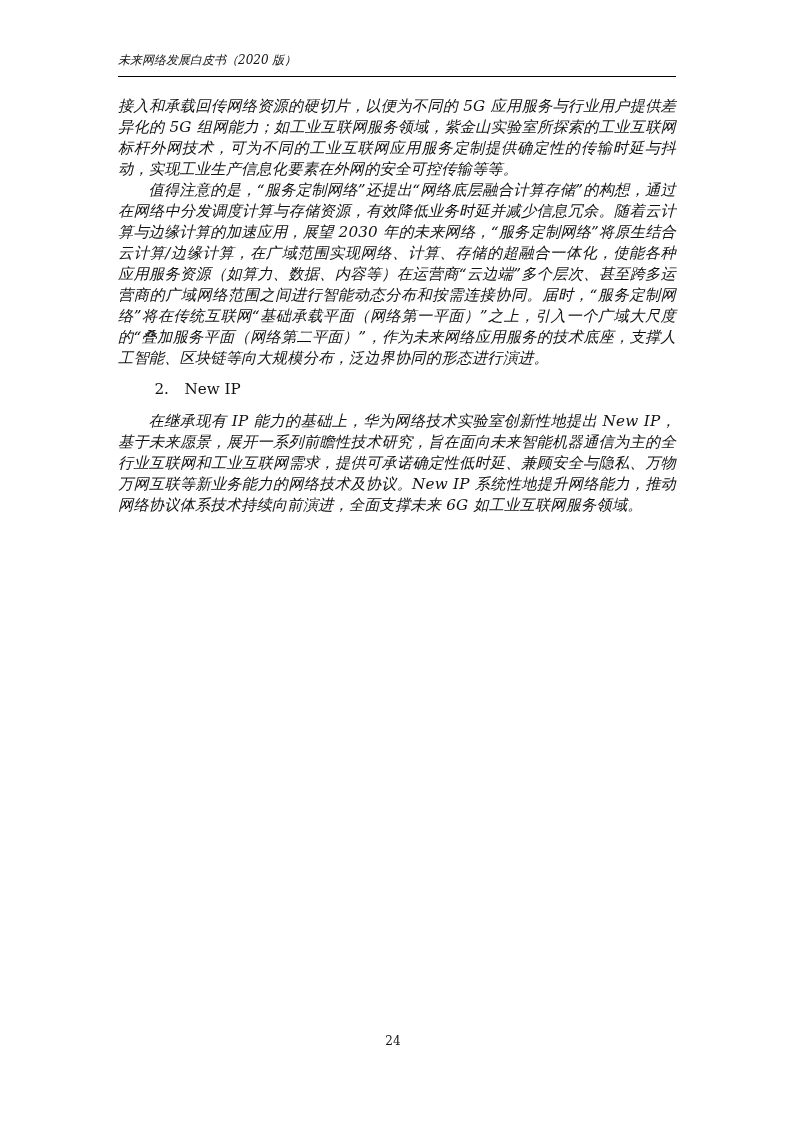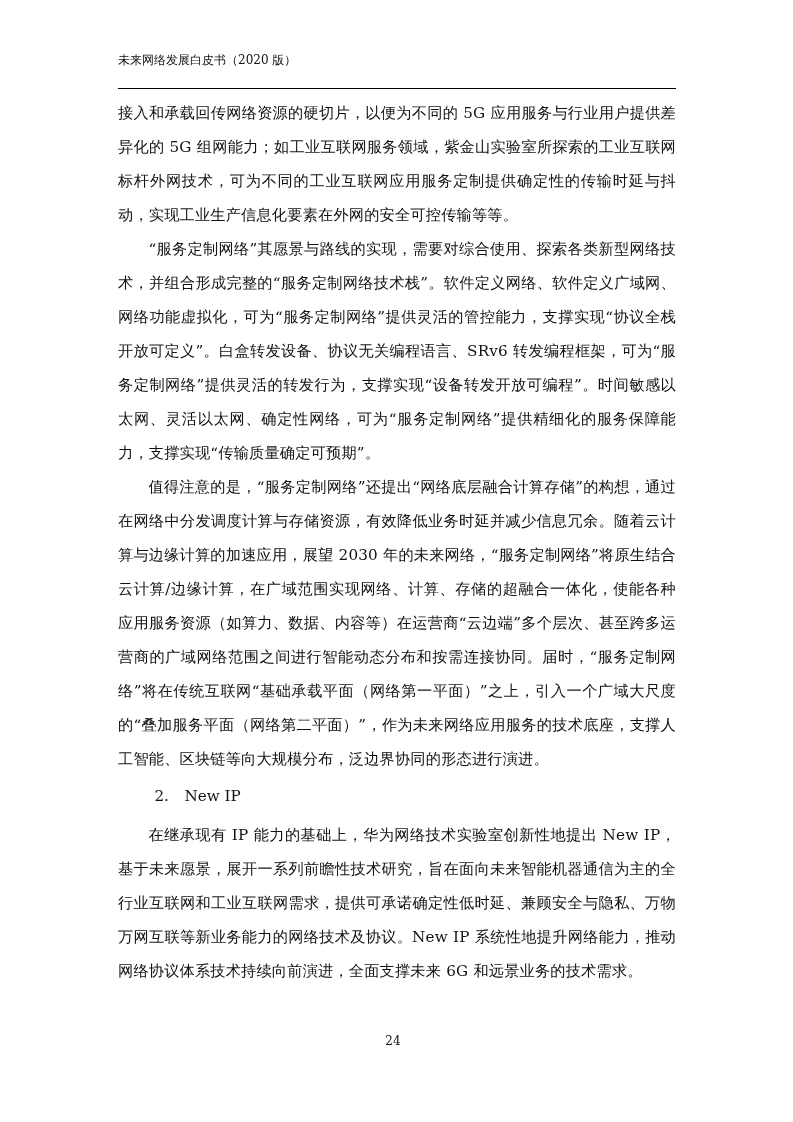--- a/index.html
+++ b/index.html
@@ -1,39 +1,38 @@
 <!DOCTYPE html>
 <html><head>
 <meta charset="utf-8">
 <style>
   html, body { margin: 0; padding: 0; background: #ffffff; }
   body { width: 793px; height: 1122px; position: relative; overflow: hidden;
          font-family: "DejaVu Serif", "Liberation Serif", serif; color: #111; }
   .page-header { position: absolute; left: 118px; top: 52px; width: 558px;
-                 border-bottom: 1.3px solid #000; padding-bottom: 20px;
-                 font-size: 12px; line-height: 16px; }
+                 border-bottom: 1.3px solid #000; padding-bottom: 8px;
+                 font-size: 12px; line-height: 16px; font-style: italic; }
   .content { position: absolute; left: 118px; top: 96px; width: 558px; }
-  .para { margin: 0; font-size: 15.2px; line-height: 34px; text-align: justify;
-          text-justify: inter-character; letter-spacing: 0.2px; }
+  .para { margin: 0; font-size: 15.2px; line-height: 21px; text-align: justify;
+          text-justify: inter-character; letter-spacing: 0.2px; font-style: italic; }
   .para.indent { text-indent: 2em; }
   .heading { margin: 6px; font-size: 15.2px; line-height: 29.6px; padding-left: 2em; }
   .heading .num { display: inline-block; width: 30px; }
   .page-number { position: absolute; left: 0; width: 786px; top: 1034px;
                  text-align: center; font-size: 12px; }
 </style>
 </head>
 <body>
 
 <div class="page-header">
   <span>未来网络发展白皮书（2020 版）</span>
 </div>
 
 <div class="content">
   <p class="para">接入和承载回传网络资源的硬切片，以便为不同的 5G 应用服务与行业用户提供差异化的 5G 组网能力；如工业互联网服务领域，紫金山实验室所探索的工业互联网标杆外网技术，可为不同的工业互联网应用服务定制提供确定性的传输时延与抖动，实现工业生产信息化要素在外网的安全可控传输等等。</p>
-  <p class="para indent">“服务定制网络”其愿景与路线的实现，需要对综合使用、探索各类新型网络技术，并组合形成完整的“服务定制网络技术栈”。软件定义网络、软件定义广域网、网络功能虚拟化，可为“服务定制网络”提供灵活的管控能力，支撑实现“协议全栈开放可定义”。白盒转发设备、协议无关编程语言、SRv6 转发编程框架，可为“服务定制网络”提供灵活的转发行为，支撑实现“设备转发开放可编程”。时间敏感以太网、灵活以太网、确定性网络，可为“服务定制网络”提供精细化的服务保障能力，支撑实现“传输质量确定可预期”。</p>
   <p class="para indent">值得注意的是，“服务定制网络”还提出“网络底层融合计算存储”的构想，通过在网络中分发调度计算与存储资源，有效降低业务时延并减少信息冗余。随着云计算与边缘计算的加速应用，展望 2030 年的未来网络，“服务定制网络”将原生结合云计算/边缘计算，在广域范围实现网络、计算、存储的超融合一体化，使能各种应用服务资源（如算力、数据、内容等）在运营商“云边端”多个层次、甚至跨多运营商的广域网络范围之间进行智能动态分布和按需连接协同。届时，“服务定制网络”将在传统互联网“基础承载平面（网络第一平面）”之上，引入一个广域大尺度的“叠加服务平面（网络第二平面）”，作为未来网络应用服务的技术底座，支撑人工智能、区块链等向大规模分布，泛边界协同的形态进行演进。</p>
   <p class="heading">
     <span class="num">2.</span><span>New IP</span>
   </p>
-  <p class="para indent">在继承现有 IP 能力的基础上，华为网络技术实验室创新性地提出 New IP，基于未来愿景，展开一系列前瞻性技术研究，旨在面向未来智能机器通信为主的全行业互联网和工业互联网需求，提供可承诺确定性低时延、兼顾安全与隐私、万物万网互联等新业务能力的网络技术及协议。New IP 系统性地提升网络能力，推动网络协议体系技术持续向前演进，全面支撑未来 6G 和远景业务的技术需求。</p>
+  <p class="para indent">在继承现有 IP 能力的基础上，华为网络技术实验室创新性地提出 New IP，基于未来愿景，展开一系列前瞻性技术研究，旨在面向未来智能机器通信为主的全行业互联网和工业互联网需求，提供可承诺确定性低时延、兼顾安全与隐私、万物万网互联等新业务能力的网络技术及协议。New IP 系统性地提升网络能力，推动网络协议体系技术持续向前演进，全面支撑未来 6G 如工业互联网服务领域。</p>
 </div>
 
 <div class="page-number">24</div>
 
 </body></html>

